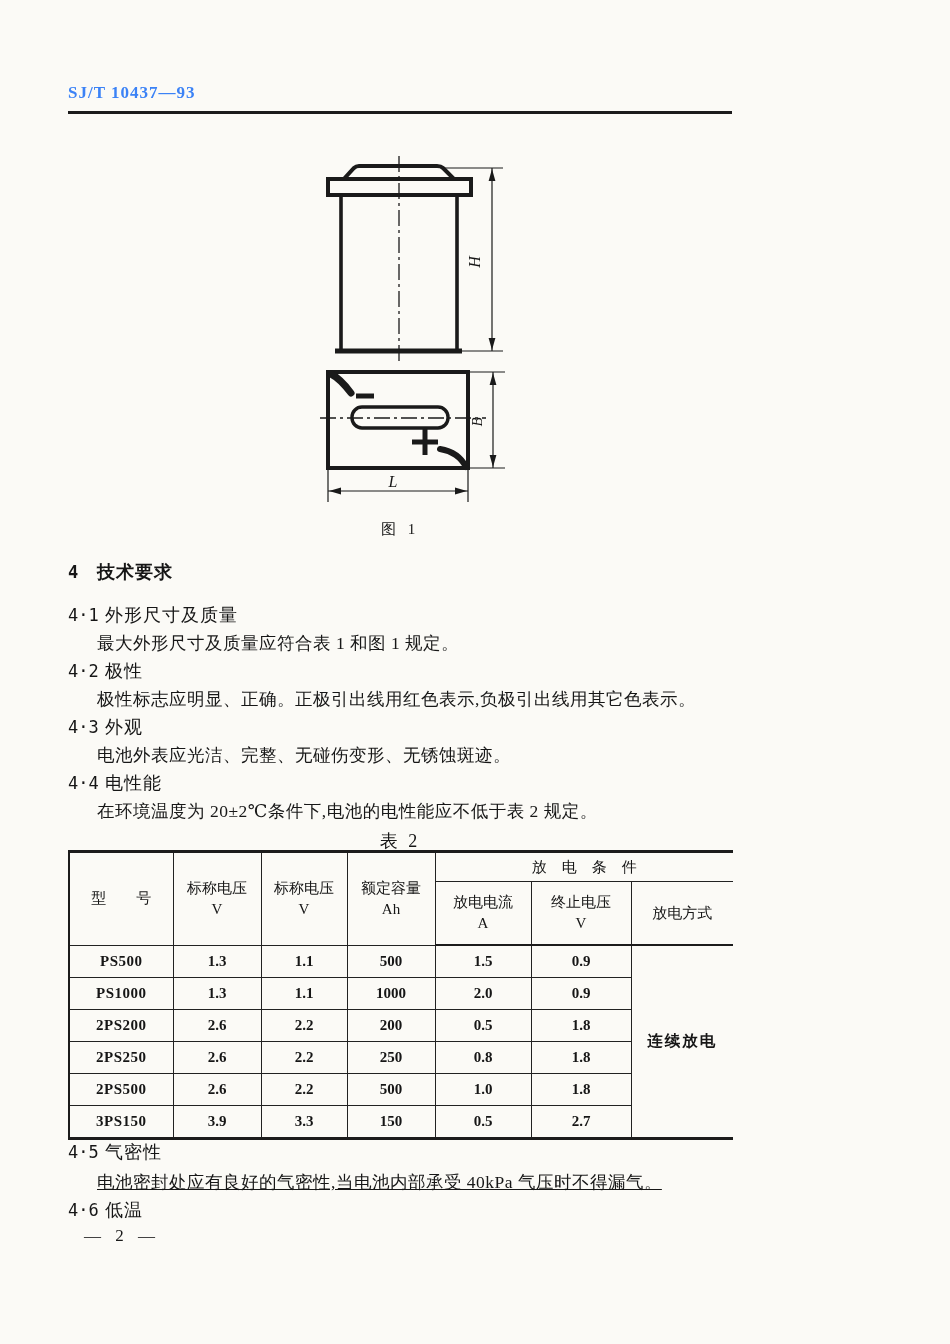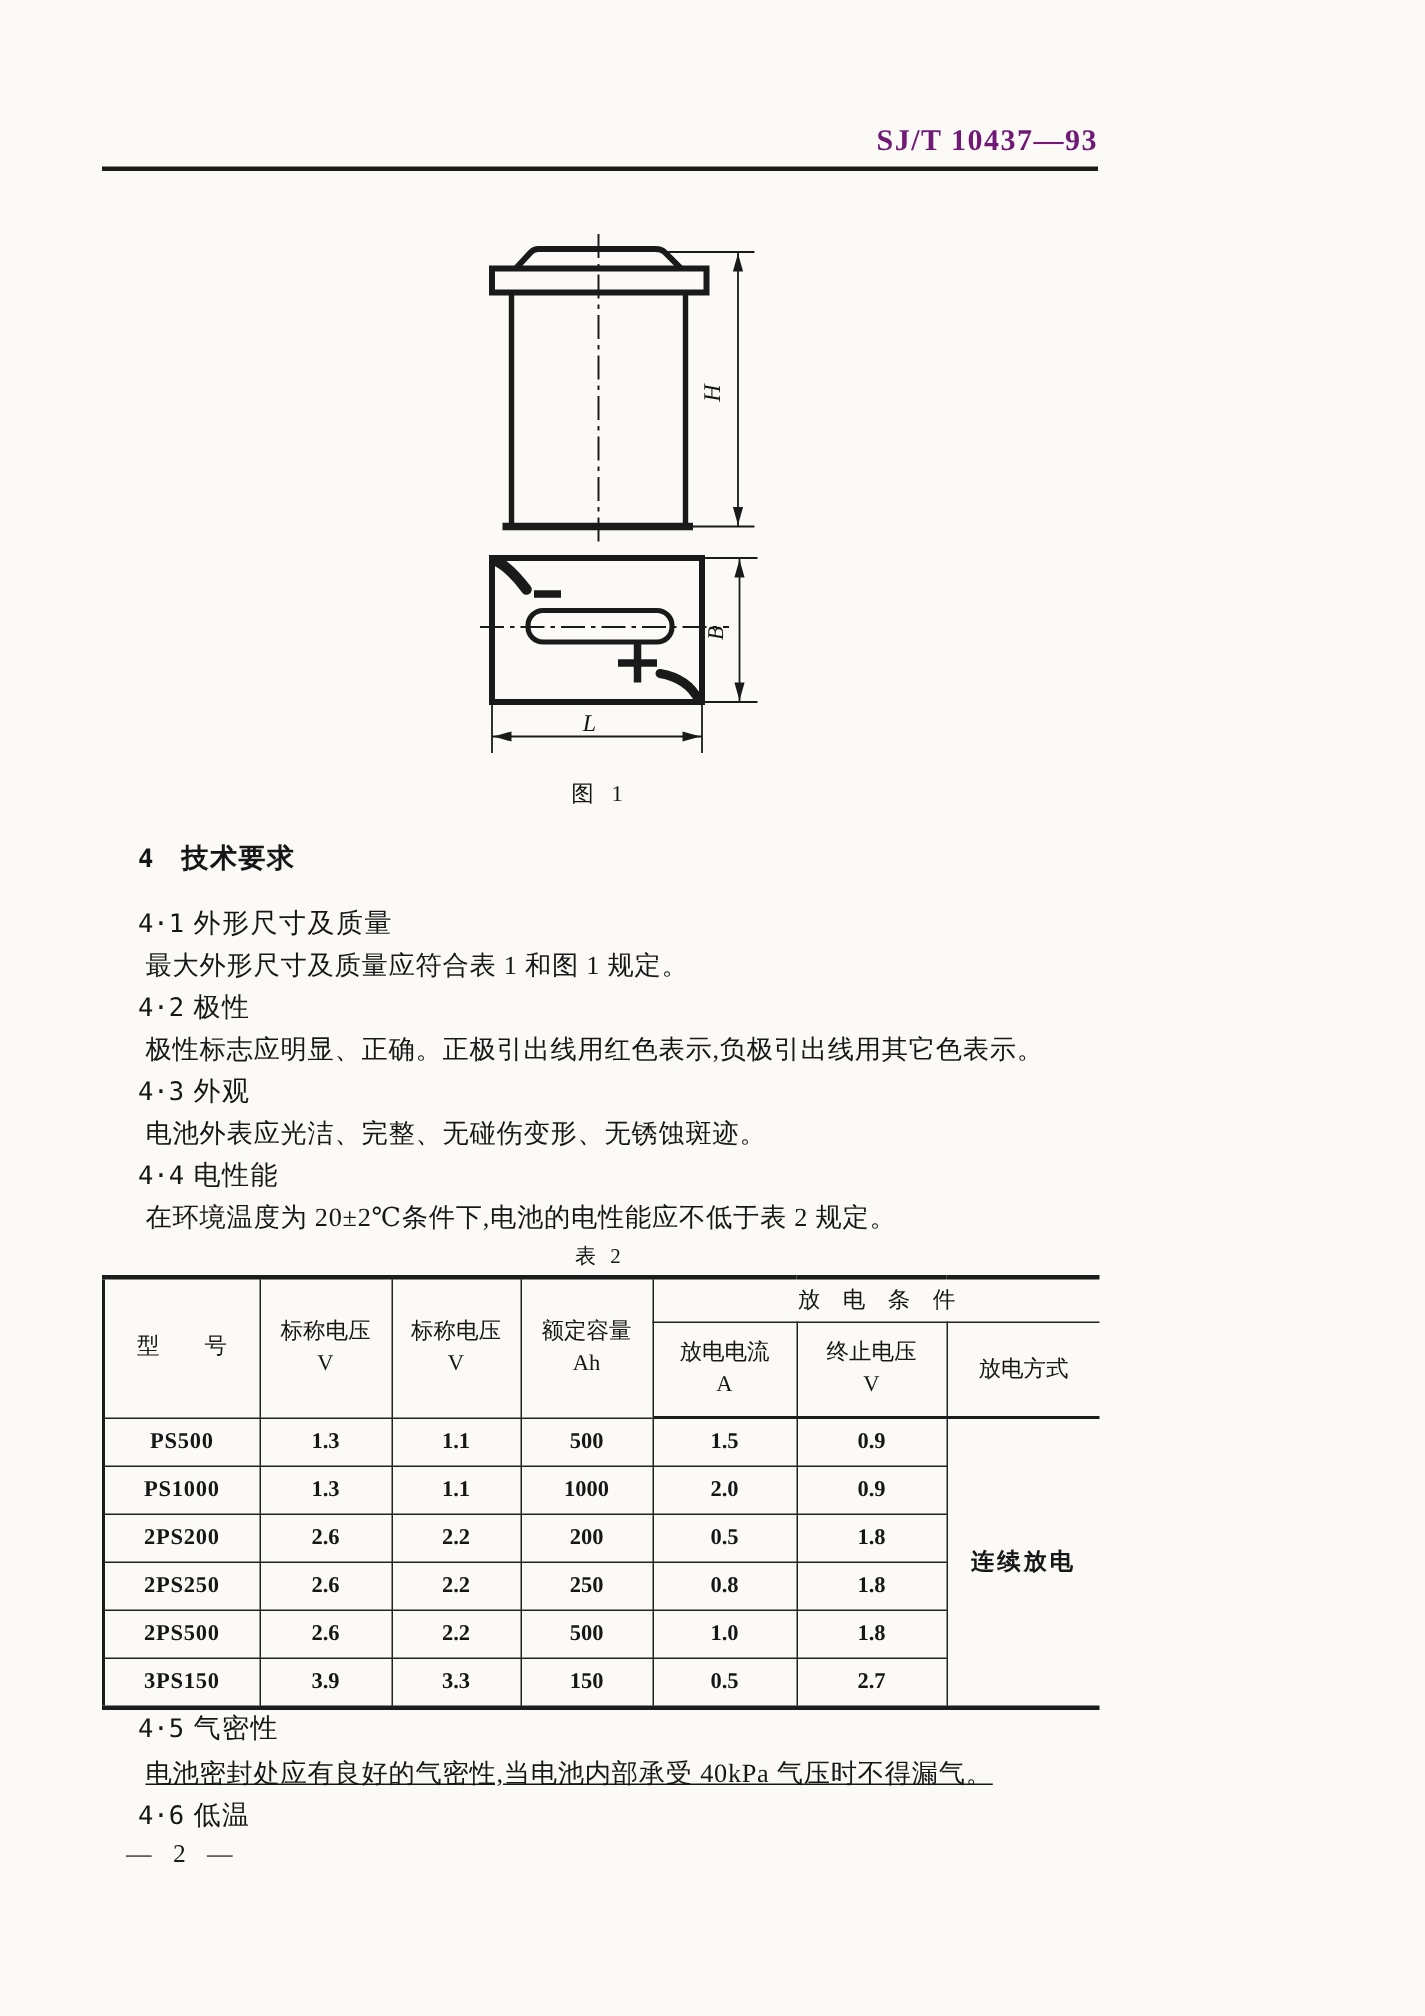--- a/index.html
+++ b/index.html
@@ -5,39 +5,39 @@
   html,body{margin:0;padding:0;}
   body{
     width:950px;height:1344px;position:relative;
     background:#fbfaf6;color:#151515;
     font-family:"Liberation Serif","DejaVu Serif",serif;
     overflow:hidden;
   }
   .abs{position:absolute;}
   
   .doc-code{
-    left:68px;top:83px;width:664px;text-align:right;
+    left:68px;top:83px;width:664px;text-align:left;
     font-family:"Liberation Serif",serif;
-    font-weight:bold;font-size:20px;letter-spacing:1px;color:#701a75;
+    font-weight:bold;font-size:17px;letter-spacing:1px;color:#3b82f6;
   }
   .head-rule{left:68px;top:111px;width:664px;height:3px;background:#1b1b1b;}
   
   .fig-svg{left:270px;top:148px;}
   .fig-caption{
     left:68px;top:520px;width:664px;text-align:center;
     font-size:15px;letter-spacing:4px;color:#161616;
   }
   
-  .sec{left:68px;font-size:18px;line-height:23px;color:#161616;letter-spacing:1px;white-space:nowrap;margin-left:24px;}
+  .sec{left:68px;font-size:18px;line-height:23px;color:#161616;letter-spacing:1px;white-space:nowrap;}
   .sec .sec-num{display:inline-block;min-width:37px;font-family:"DejaVu Sans Mono",monospace;font-size:17px;letter-spacing:0;}
   .sec .sec-num.narrow{min-width:29px;}
   .sec.main{font-weight:bold;}
   .para{left:97px;font-size:17.5px;line-height:23px;color:#171717;letter-spacing:0.5px;white-space:nowrap;}
   
-  .tbl-caption{left:68px;top:829px;width:664px;text-align:center;font-size:14px;letter-spacing:3px;color:#161616;}
+  .tbl-caption{left:68px;top:829px;width:664px;text-align:center;font-size:18px;letter-spacing:3px;color:#161616;}
   table.spec{
     position:absolute;left:68px;top:850px;width:664px;
     border-collapse:collapse;table-layout:fixed;
     border-top:3px solid #1c1c1c;border-bottom:3px solid #1c1c1c;border-left:2px solid #1c1c1c;
     font-size:15px;color:#161616;
   }
   table.spec th,table.spec td{
     border:1.6px solid #222;padding:0;text-align:center;vertical-align:middle;
     font-weight:normal;background:transparent;
   }

